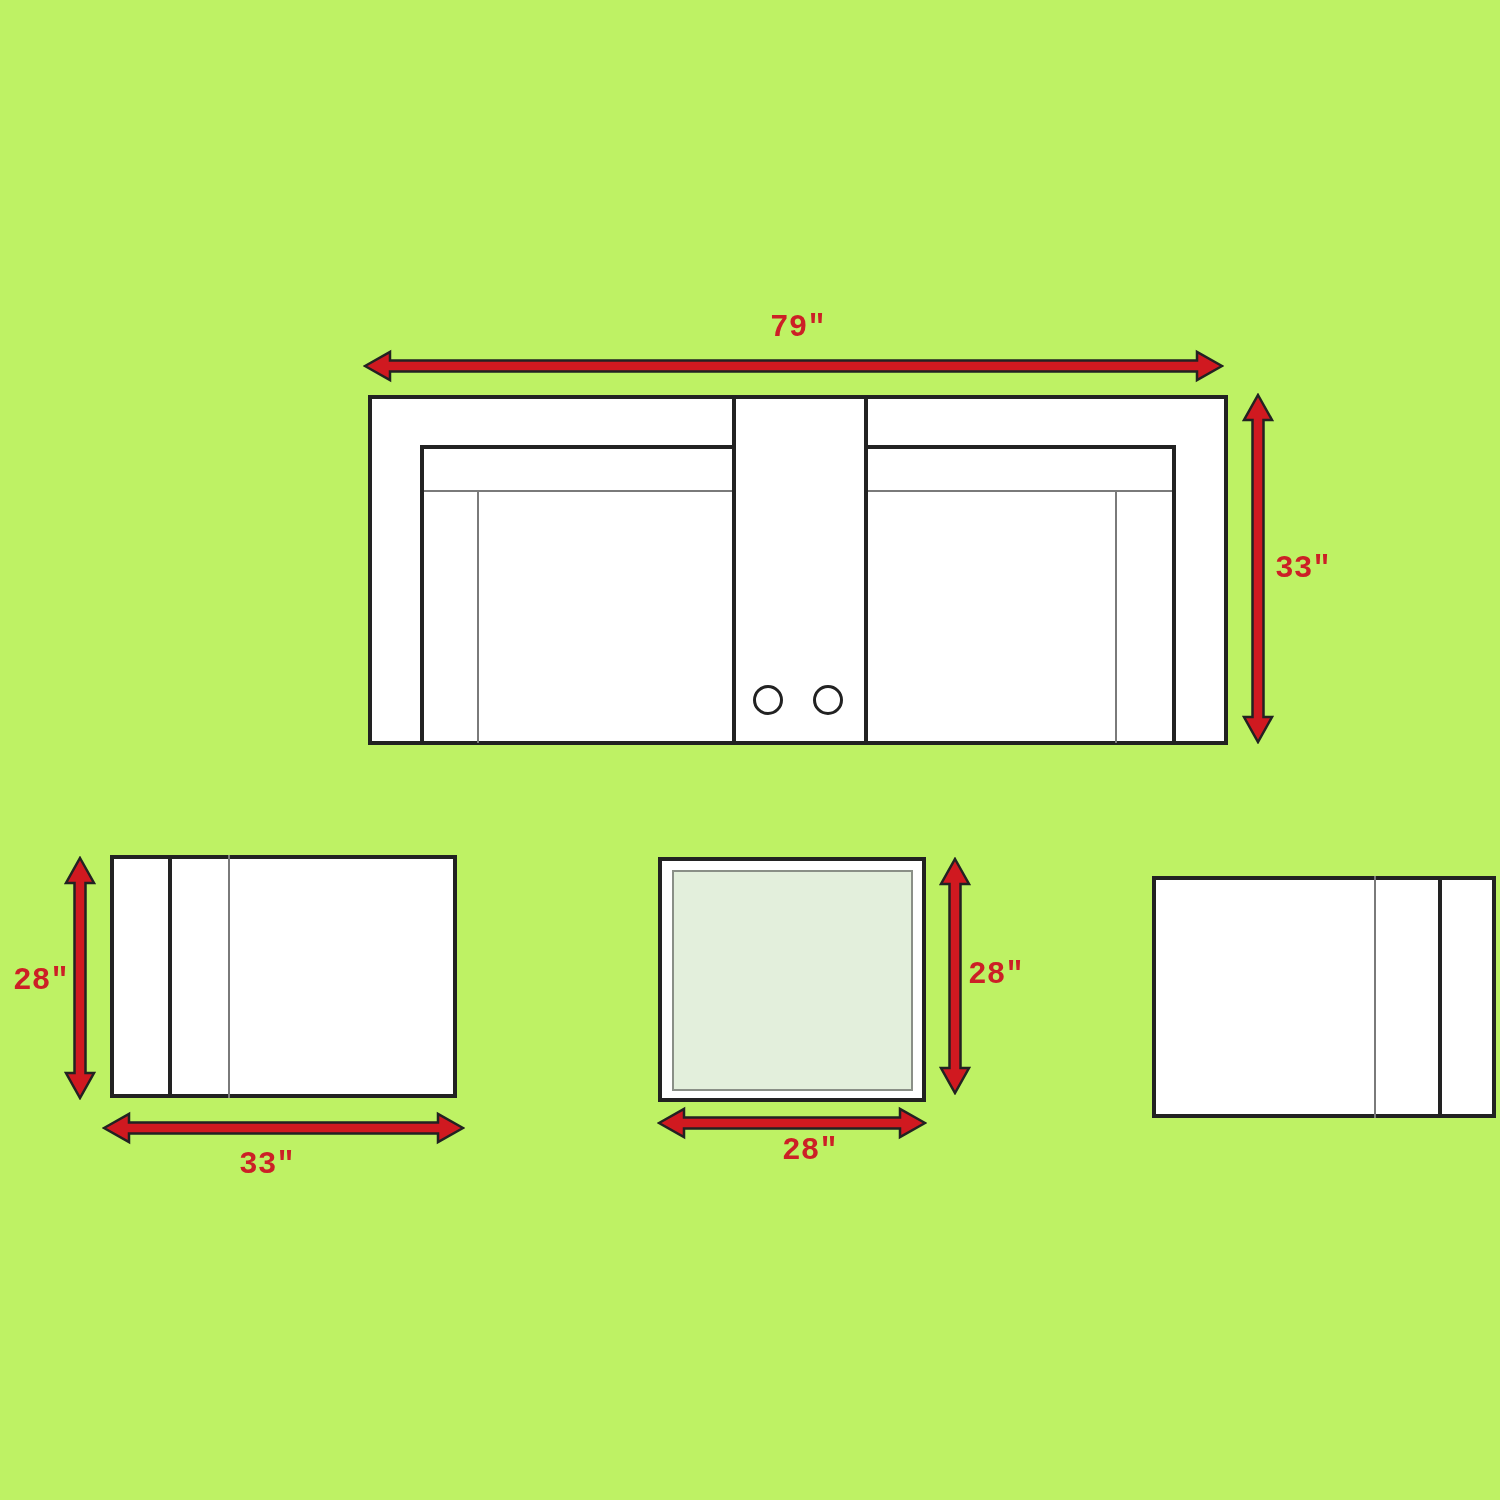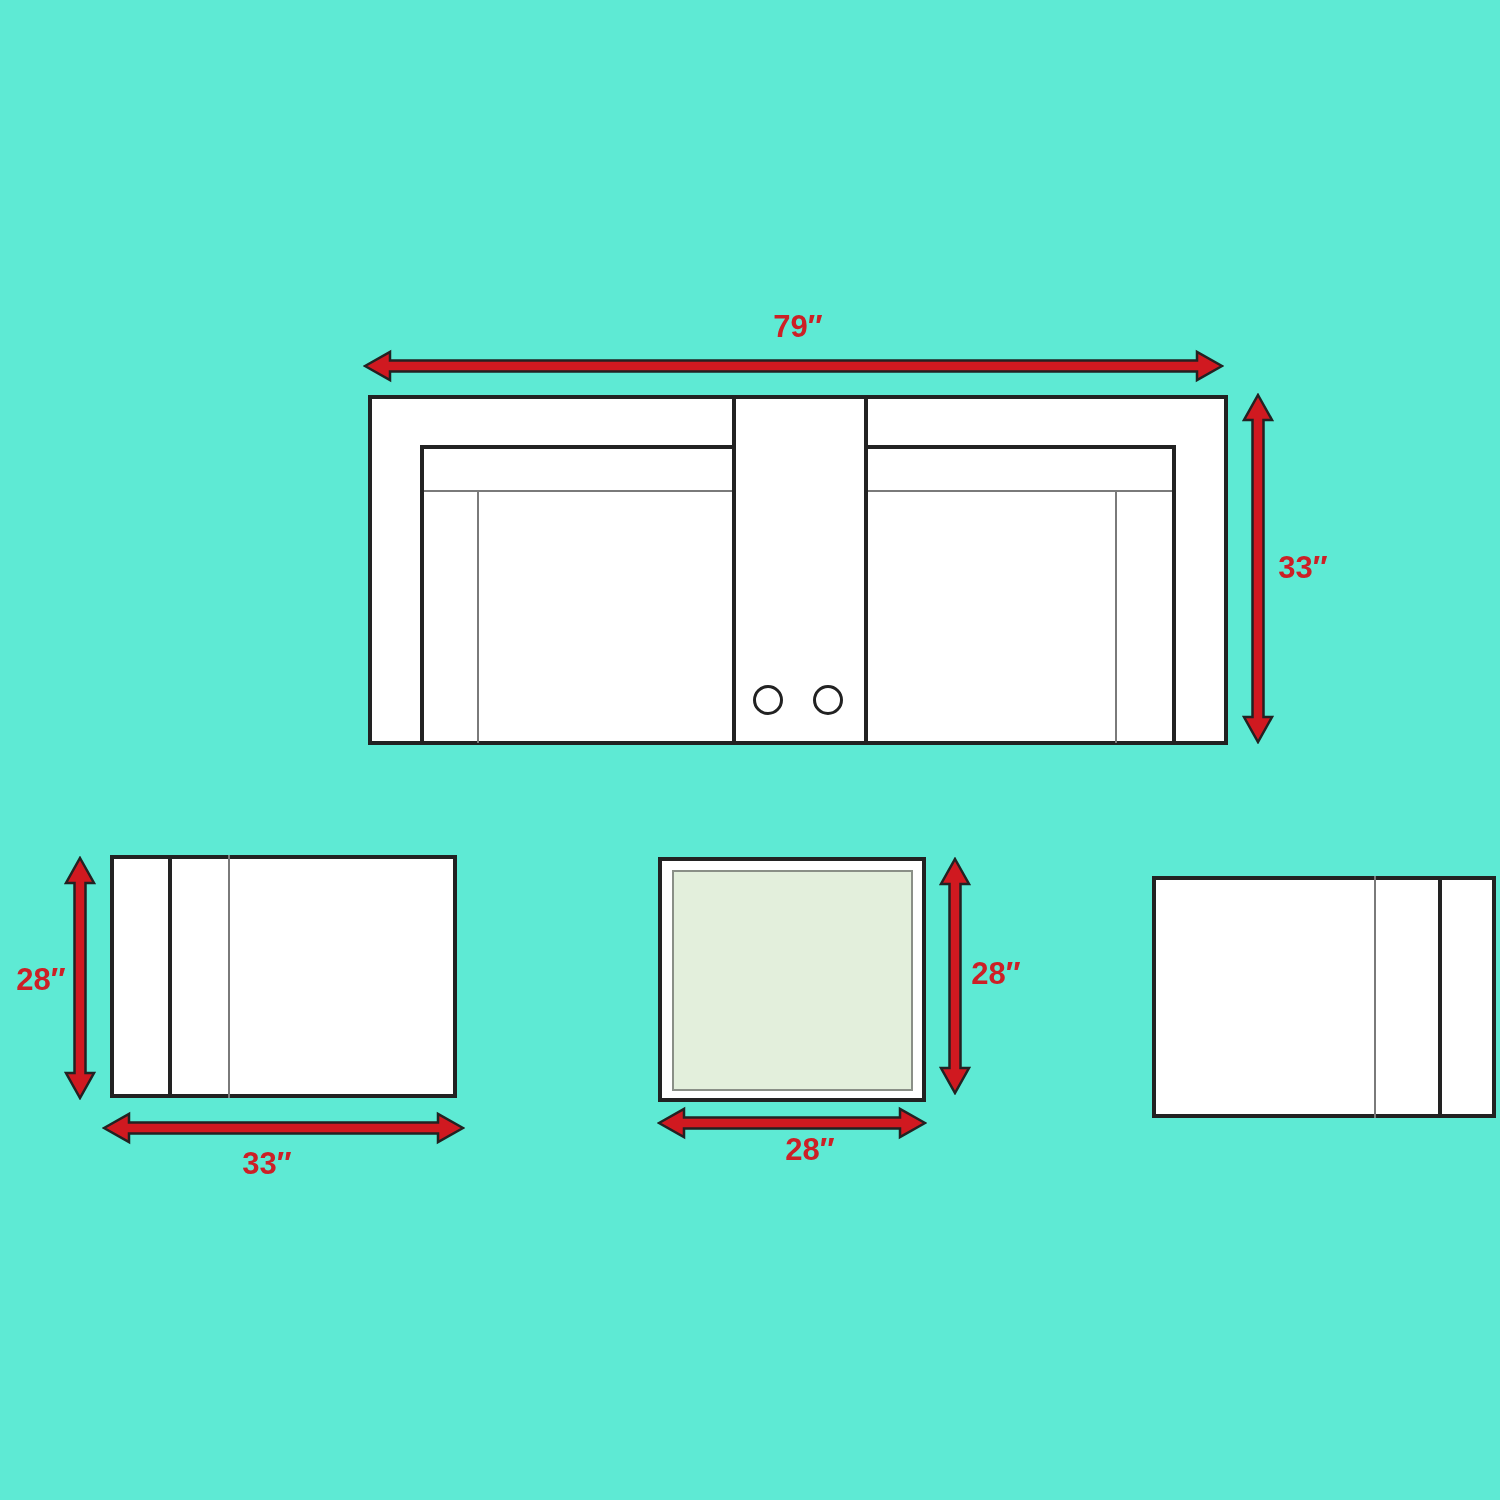--- a/index.html
+++ b/index.html
@@ -1,18 +1,18 @@
 <!DOCTYPE html>
 <html><head>
 <meta charset="utf-8">
 <style>
   html,body{margin:0;padding:0;background:#ffffff;}
   .canvas{
-    position:relative;width:1500px;height:1500px;background:#5eead4;overflow:hidden;
-    font-family:Liberation Sans, sans-serif;
+    position:relative;width:1500px;height:1500px;background:#bef264;overflow:hidden;
+    font-family:Liberation Mono, monospace;
   }
   .rect{position:absolute;box-sizing:border-box;background:#ffffff;}
   .outline{border:4px solid #222222;}
   .vline{position:absolute;background:#222222;}
   .vline.thin{background:#7a7a7a;}
   .hline{position:absolute;background:#222222;}
   .hline.thin{background:#7a7a7a;}
   .dim-label{
     position:absolute;transform:translate(-50%,-50%);
     color:#cc2026;font-weight:bold;font-size:31px;letter-spacing:0px;white-space:nowrap;

